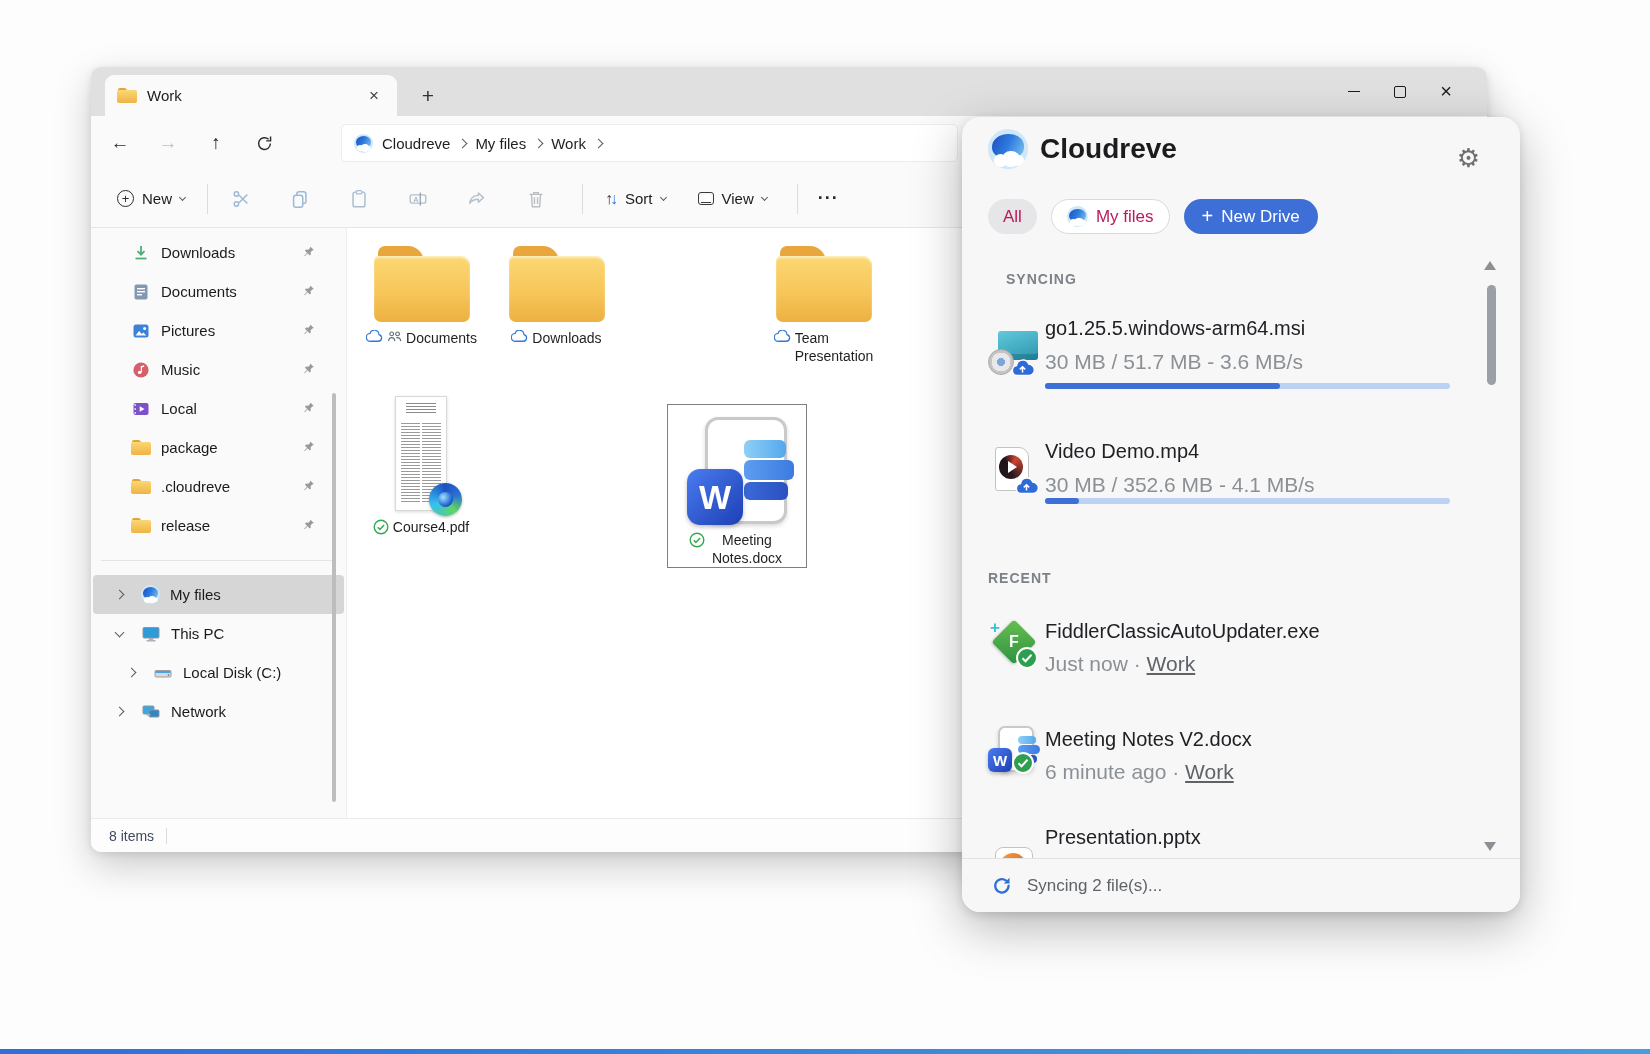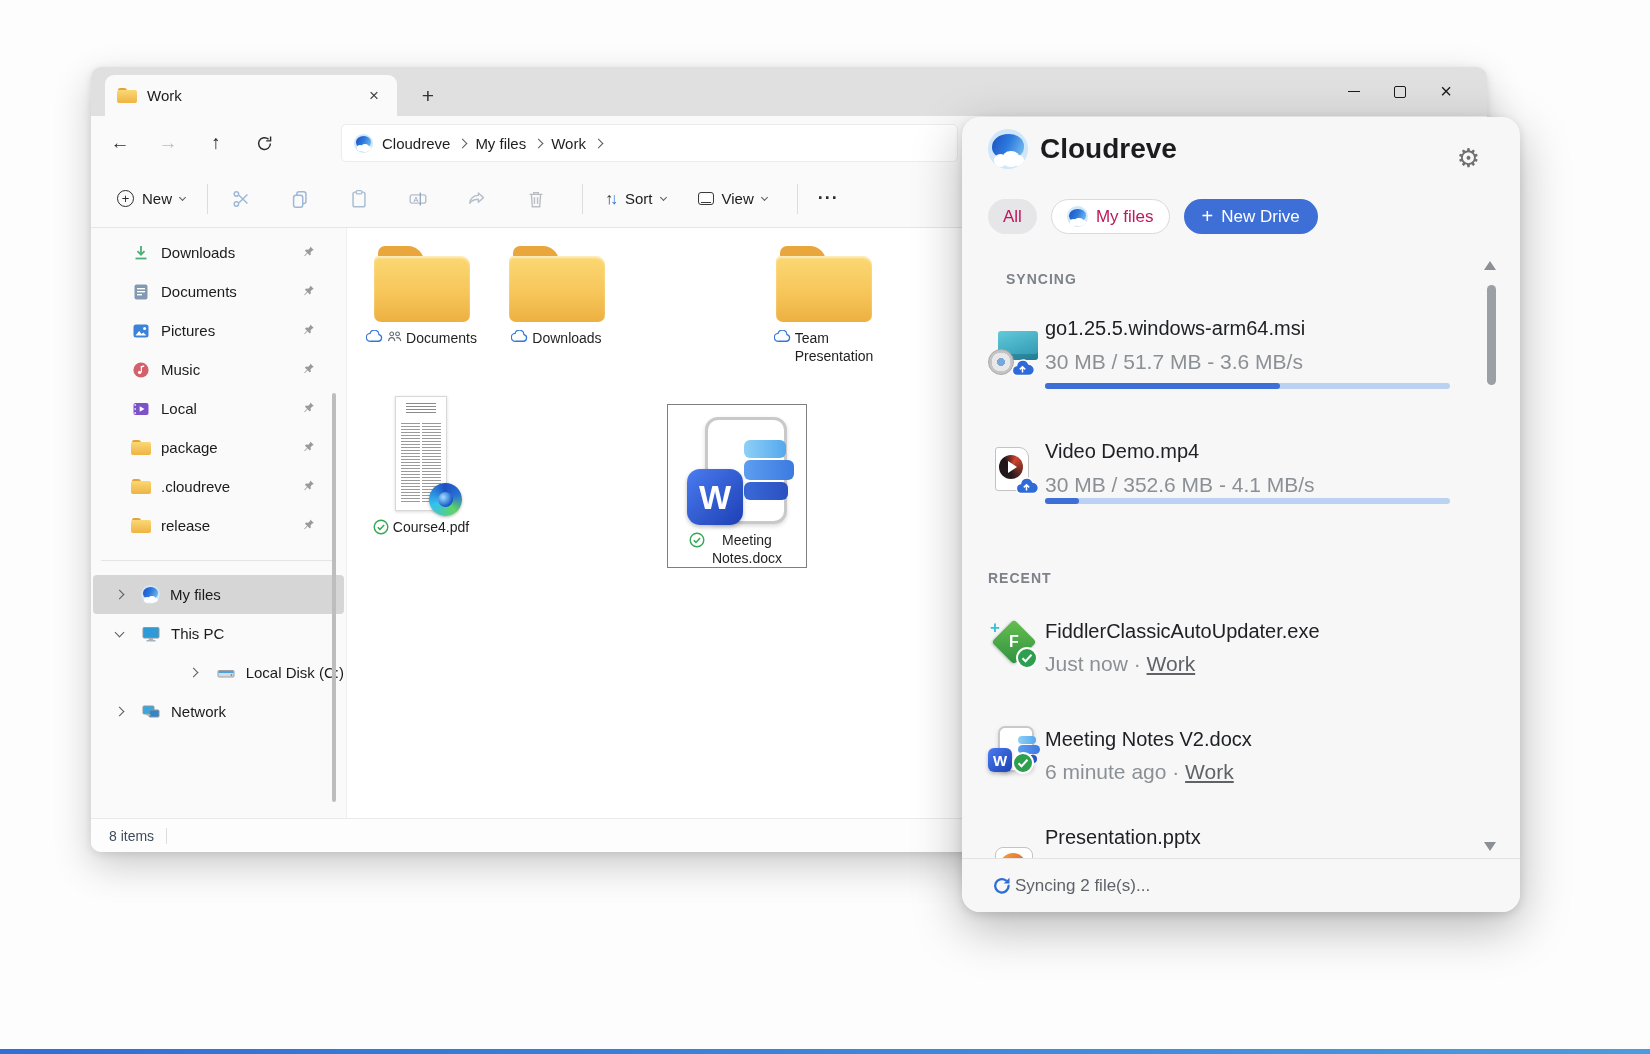--- a/index.html
+++ b/index.html
@@ -55,21 +55,21 @@
   .wbody { position:absolute; left:0; top:161px; right:0; bottom:34px; background:#14532d; }
   .sidebar { position:absolute; left:0; top:0; width:256px; bottom:0; background:#fafafa;
     border-right:1px solid #efefef; padding-top:5px; }
   .srow { position:relative; height:39px; display:flex; align-items:center; padding-left:38px;
     gap:10px; font-size:15px; color:#1b1b1b; border-radius:4px; margin:0 2px; }
   .srow .pin { position:absolute; right:28px; top:11px; }
   .sdivider { height:1px; background:#e4e4e4; margin:15px 10px 14px 10px; }
   .srow.tree { padding-left:14px; }
   .srow .tchev { width:24px; display:flex; justify-content:center; flex:none; }
   .srow.selected { background:#d6d6d6; }
-  .srow.indent { padding-left:26px;justify-content:flex-end; }
+  .srow.indent { padding-left:26px; }
   .side-scroll { position:absolute; right:10px; top:165px; width:4px; height:409px;
     background:#bdbdbd; border-radius:2px; }
 
   .content { position:absolute; left:256px; top:0; right:0; bottom:0; background:#fff; }
   .tile { position:absolute; width:133px; display:flex; flex-direction:column; align-items:center; }
   .tlabel { display:flex; align-items:flex-start; justify-content:center; gap:4px; font-size:14px;
     color:#1f1f1f; margin-top:7px; line-height:1.3; text-align:left; max-width:120px; }
   .tlabel svg { flex:none; margin-top:1px; }
 
   .fold { position:relative; width:96px; height:76px; }
@@ -194,21 +194,21 @@
     background:linear-gradient(135deg,#f2a73b,#d9452c); }
 
   .pscroll-thumb { position:absolute; right:24px; top:38px; width:9px; height:100px;
     border-radius:5px; background:#9aa0a6; }
   .tri-up { position:absolute; right:24px; top:14px; width:0; height:0;
     border-left:6px solid transparent; border-right:6px solid transparent; border-bottom:9px solid #8c8f93; }
   .tri-down { position:absolute; right:24px; top:595px; width:0; height:0;
     border-left:6px solid transparent; border-right:6px solid transparent; border-top:9px solid #8c8f93; }
 
   .pfooter { position:absolute; left:0; bottom:0; width:558px; height:54px; border-top:1px solid #e3e3e4;
-    display:flex; align-items:center; padding-left:29px; gap:2px; border-radius:0 0 18px 18px;
+    display:flex; align-items:center; padding-left:29px; gap:14px; border-radius:0 0 18px 18px;
     background:#f7f7f8; font-size:17px; color:#5f6368; }
 
   .statusbar { position:absolute; left:0; bottom:0; right:0; height:34px; background:#fdfdfd;
     border-top:1px solid #eaeaea; border-radius:0 0 10px 10px; display:flex; align-items:center;
     padding-left:18px; font-size:14px; color:#3f4b5d; gap:12px; }
   .statusbar .sdiv { width:1px; height:16px; background:#dcdcdc; }
 
   .taskline { position:absolute; left:0; bottom:0; width:1650px; height:5px;
     background:linear-gradient(90deg,#2f6fd6,#4a9be0); }
   a { cursor:pointer; }

